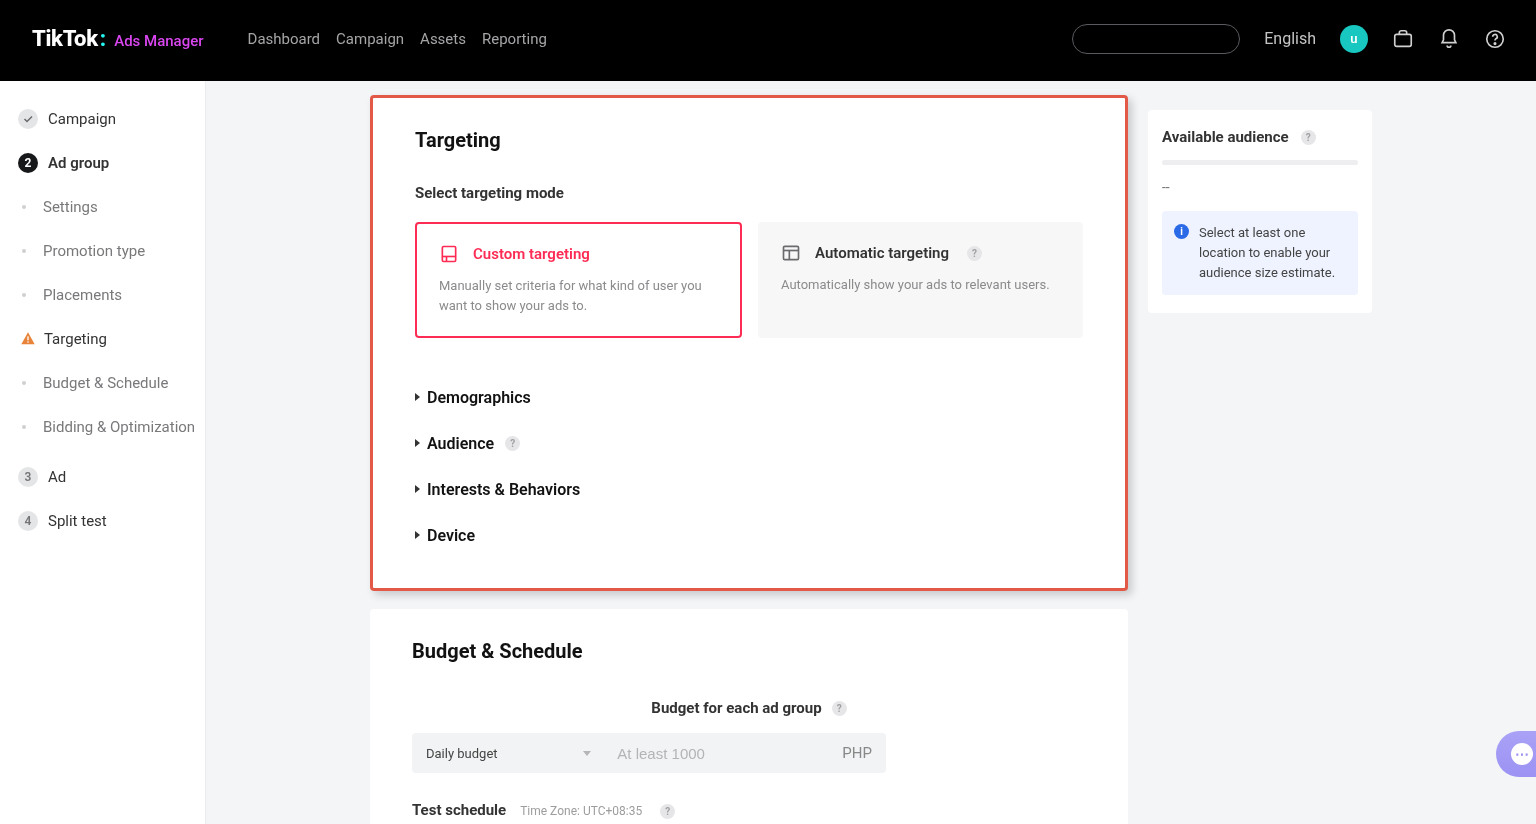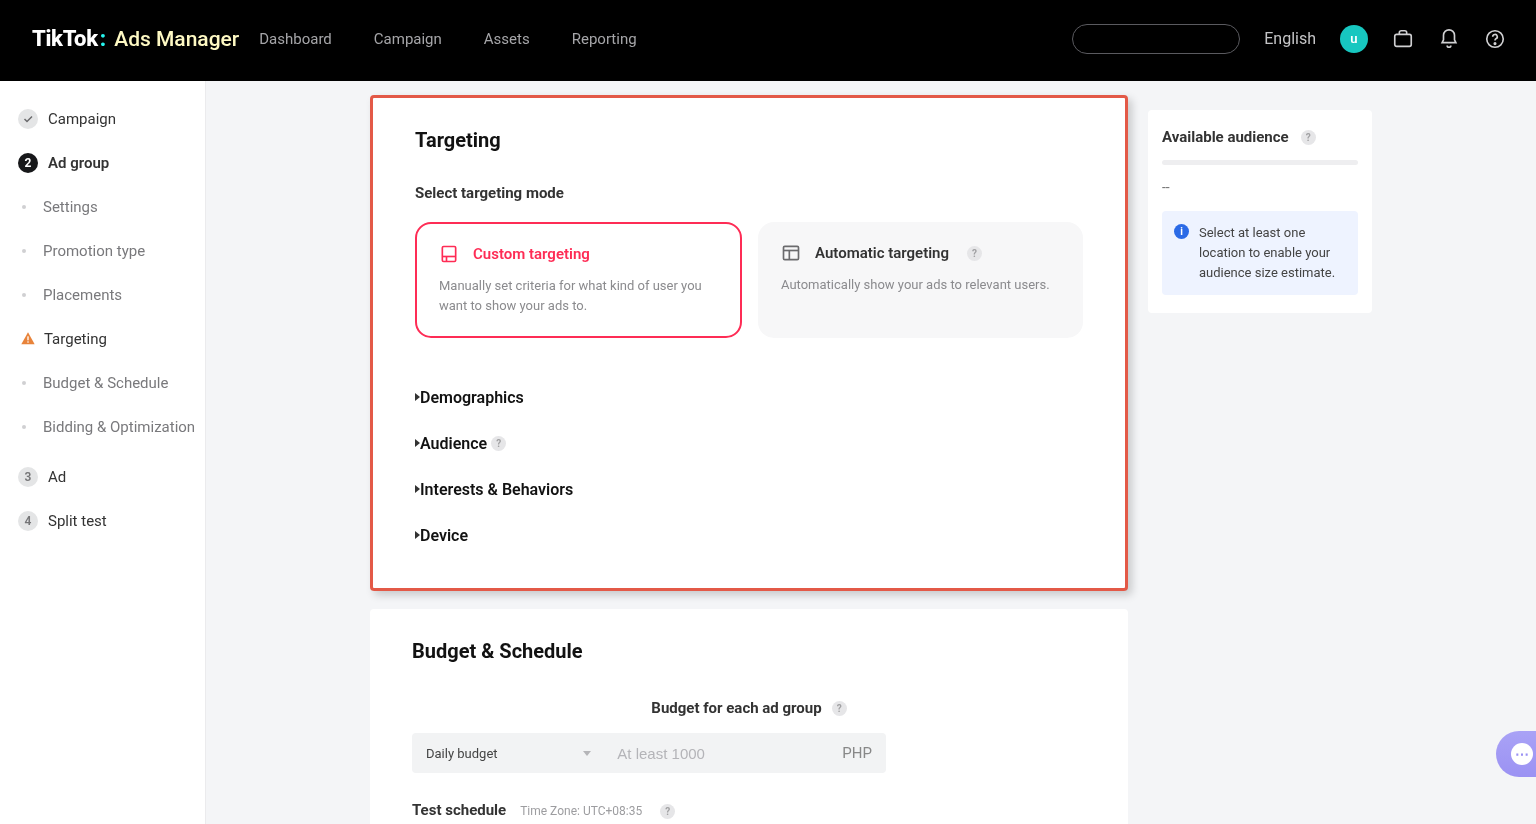--- a/index.html
+++ b/index.html
@@ -2,22 +2,22 @@
 <html><head>
 <meta charset="utf-8">
 <style>
   * { box-sizing: border-box; margin: 0; padding: 0; }
   body { font-family: -apple-system, BlinkMacSystemFont, "Segoe UI", Roboto, Helvetica, Arial, sans-serif; background: #f4f5f7; width: 1536px; height: 824px; overflow: hidden; position: relative; }
   
   .hdr { height: 81px; background: #000; display: flex; align-items: center; padding: 0 30px 4px 32px; position: relative; }
   .logo { display: flex; align-items: baseline; gap: 2px; }
   .logo-main { color: #fff; font-size: 22px; font-weight: 800; letter-spacing: -0.3px; }
   .logo-dot { color: #25f4ee; font-size: 22px; font-weight: 800; }
-  .logo-sub { color: #fef9c3; font-size: 21px; font-weight: 500; margin-left: 6px; }
-  .nav { display: flex; gap: 42px; margin-left: 20px; }
+  .logo-sub { color: #d946ef; font-size: 15px; font-weight: 500; margin-left: 6px; }
+  .nav { display: flex; gap: 16px; margin-left: 44px; }
   .nav a { color: #a5a5a8; text-decoration: none; font-size: 15px; cursor: pointer; }
   .hdr-right { margin-left: auto; display: flex; align-items: center; gap: 24px; }
   .search-box { width: 168px; height: 30px; border: 1.5px solid #5a5a5f; border-radius: 16px; background: #000; }
   .lang { color: #c4c4c6; font-size: 16px; }
   .avatar { width: 28px; height: 28px; border-radius: 50%; background: #17c7c0; color: #fff; display: flex; align-items: center; justify-content: center; font-size: 13px; font-weight: 600; }
   .ico { width: 22px; height: 22px; color: #d0d0d2; cursor: pointer; }
 
   
   .wrap { display: flex; height: calc(824px - 68px); }
   .side { width: 206px; background: #fff; border-right: 1px solid #ebebed; padding-top: 16px; flex-shrink: 0; }
@@ -34,31 +34,31 @@
   .main { flex: 1; overflow-y: auto; display: flex; align-items: flex-start; justify-content: center; gap: 20px; position: relative; }
   .center-col { width: 758px; }
   .right-col { width: 224px; margin-top: 11px; }
 
   .card { background: #fff; border-radius: 4px; padding: 30px 42px 30px 42px; }
   .highlight { border: 3px solid #e35947; margin-top: 14px; box-shadow: 4px 4px 8px rgba(0,0,0,0.18); position:relative; }
   .h1 { font-size: 20px; font-weight: 700; color: #121212; margin-bottom: 32px; }
   .h2 { font-size: 15px; font-weight: 700; color: #333; margin-bottom: 20px; }
 
   .mode-row { display: flex; gap: 16px; margin-bottom: 36px; }
-  .mode { flex: 1; border-radius: 16px; padding: 20px 22px; cursor: pointer; }
+  .mode { flex: 1; border-radius: 4px; padding: 20px 22px; cursor: pointer; }
   .mode.sel { border: 2px solid #fe2c55; background: #fff; }
   .mode.unsel { border: 1px solid transparent; background: #f7f7f8; }
   .mode-h { display: flex; align-items: center; gap: 14px; }
   .mode-icon { width: 20px; height: 20px; }
   .mode-ttl { font-size: 15px; font-weight: 600; }
   .mode.sel .mode-ttl { color: #fe2c55; }
   .mode.unsel .mode-ttl { color: #333; }
   .mode-desc { font-size: 13px; color: #8b8b8e; margin-top: 12px; line-height: 1.55; }
 
-  .acc-item { display: flex; align-items: center; gap: 0; height: 46px; cursor: pointer; }
+  .acc-item { display: flex; align-items: center; gap: 7px; height: 46px; cursor: pointer; }
   .acc-caret { width:0; height:0; border-left: 5px solid #333; border-top: 4px solid transparent; border-bottom: 4px solid transparent; }
   .acc-lbl { font-size: 16px; font-weight: 600; color: #121212; }
   .info-dot { width: 15px; height: 15px; border-radius: 50%; background: #e6e6e8; color: #a0a0a2; display: inline-flex; align-items: center; justify-content: center; font-size: 10px; font-weight: 700; margin-left: 4px; }
 
   .budget-card { margin-top: 18px; padding-bottom: 20px; }
   .budget-row { display: flex; align-items: center; width: 474px; height: 40px; background: #f2f3f4; border-radius: 4px; }
   .budget-sel { width: 196px; height: 100%; display: flex; align-items: center; padding: 0 14px; color: #444; font-size: 13px; position: relative; }
   .budget-sel::after { content: ""; position: absolute; right: 14px; width: 0; height: 0; border-left: 4px solid transparent; border-right: 4px solid transparent; border-top: 5px solid #b5b5b8; }
   .budget-inp { flex: 1; border: none; background: transparent; height: 100%; padding: 0 12px; font-size: 15px; outline: none; color: #333; }
   .budget-inp::placeholder { color: #b4b4b8; }

